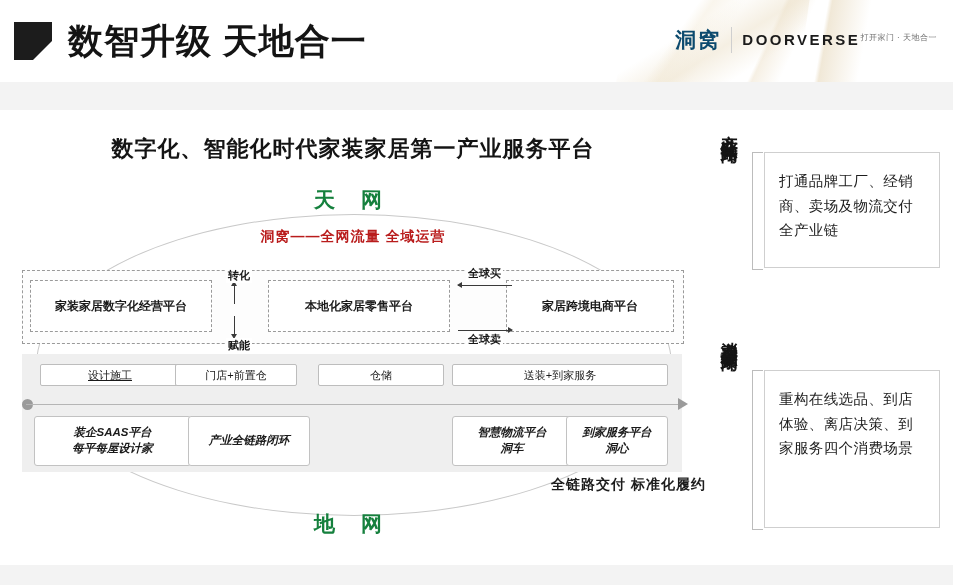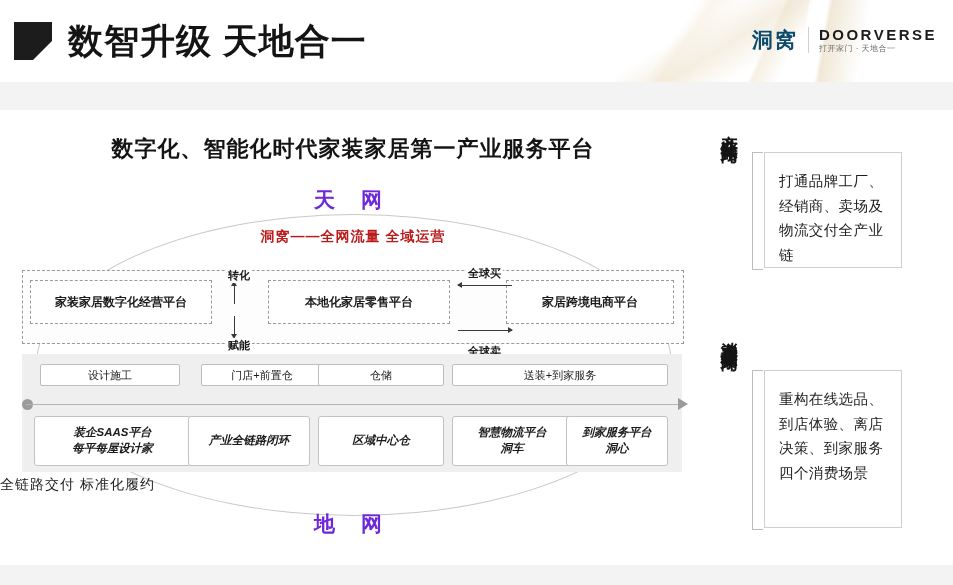--- a/index.html
+++ b/index.html
@@ -77,21 +77,21 @@
     font-weight: bold;
     color: #0c4a6e;
     letter-spacing: 2px;
   }
   .brand-sep {
     width: 1px; height: 26px;
     background: #cfcfcf;
   }
   .brand-en-wrap {
     display: flex;
-    flex-direction: column;
+    flex-direction: row;
     justify-content: center;
     line-height: 1.05;
   }
   .brand-en {
     font-size: 15px;
     font-weight: bold;
     letter-spacing: 2.5px;
     color: #1b1b1b;
   }
   .brand-slogan {
@@ -131,21 +131,21 @@
     font-weight: bold;
     color: #141414;
     letter-spacing: 1px;
   }
   .net-label {
     position: absolute;
     width: 706px;
     text-align: center;
     font-size: 21px;
     font-weight: bold;
-    color: #6d28d9;
+    color: #15803d;
     letter-spacing: 10px;
   }
   .net-top { left: 0; top: 76px; }
   .net-bottom { left: 0; top: 400px; }
 
   .ellipse {
     position: absolute;
     left: 36px; top: 104px;
     width: 634px; height: 300px;
     border: 1px solid #c9c9c9;
@@ -158,39 +158,39 @@
     text-align: center;
     font-size: 14px;
     font-weight: bold;
     color: #b91c1c;
     letter-spacing: 1px;
   }
   .ellipse-bottom-title {
     position: absolute;
     left: 0; top: 366px;
     width: 706px;
-    text-align: left;
+    text-align: right;
     font-size: 14px;
-    font-weight: normal;
+    font-weight: bold;
     color: #1c1c1c;
     letter-spacing: 1px;
   }
 
   
   .dash-band {
     position: absolute;
     left: 22px; top: 160px;
     width: 660px; height: 72px;
     border: 1px dashed #9a9a9a;
     background: #fdfdfd;
   }
   .dash-box {
     position: absolute;
     top: 170px;
-    height: 44px;
+    height: 52px;
     border: 1px dashed #9a9a9a;
     background: #ffffff;
     display: flex;
     align-items: center;
     justify-content: center;
     font-size: 12px;
     font-weight: bold;
     color: #1a1a1a;
     text-align: center;
     box-sizing: border-box;
@@ -218,21 +218,21 @@
     background: #3a3a3a;
   }
   .cl-qqmai-line:after {
     content: "";
     position: absolute;
     left: -1px; top: -3px;
     border-style: solid;
     border-width: 3.5px 5px 3.5px 0;
     border-color: transparent #3a3a3a transparent transparent;
   }
-  .cl-qqmai2   { left: 466px; top: 222px; margin-top: 12px; }
+  .cl-qqmai2   { left: 466px; top: 222px; }
   .cl-qqmai2-line {
     position: absolute;
     left: 458px; top: 220px;
     width: 54px; height: 1px;
     background: #3a3a3a;
   }
   .cl-qqmai2-line:after {
     content: "";
     position: absolute;
     right: -1px; top: -3px;
@@ -279,22 +279,22 @@
     border: 1px solid #bdbdbd;
     background: #ffffff;
     border-radius: 2px;
     display: flex;
     align-items: center;
     justify-content: center;
     font-size: 11px;
     color: #1a1a1a;
     box-sizing: border-box;
   }
-  .p1 { left: 40px;  width: 140px; }
-  .p2 { left: 201px; width: 122px; }
+  .p1 { left: 40px;  width: 140px; text-decoration: underline; }
+  .p2 { left: 175px; width: 122px; }
   .p3 { left: 318px; width: 126px; }
   .p4 { left: 452px; width: 216px; }
 
   .flow-line {
     position: absolute;
     left: 26px; top: 294px;
     width: 654px; height: 1px;
     background: #b5b5b5;
   }
   .flow-dot {
@@ -349,21 +349,21 @@
     letter-spacing: 2px;
     line-height: 1.05;
     white-space: nowrap;
   }
   .rp-label-1 { left: 14px; top: 12px; }
   .rp-label-2 { left: 14px; top: 218px; }
 
   .rp-box {
     position: absolute;
     left: 58px;
-    width: 138px;
+    width: 176px;
     border: 1px solid #cfcfcf;
     background: #ffffff;
     box-sizing: border-box;
     padding: 16px 14px;
     font-size: 14.5px;
     line-height: 1.7;
     color: #1d1d1d;
     letter-spacing: 0.4px;
   }
   .rp-box-1 { top: 42px; height: 116px; }
@@ -437,23 +437,20 @@
     <div class="flow-line"></div>
     <div class="flow-arrow"></div>
 
     <div class="card c1">
       <span>装企SAAS平台</span>
       <span>每平每屋设计家</span>
     </div>
     <div class="card c2">
       <span>产业全链路闭环</span>
     </div>
-    <div class="card c3">
-      <span>区域中心仓</span>
-    </div>
     <div class="card c4">
       <span>智慧物流平台</span>
       <span>洞车</span>
     </div>
     <div class="card c5">
       <span>到家服务平台</span>
       <span>洞心</span>
     </div>
 
     <div class="ellipse-bottom-title">全链路交付  标准化履约</div>

